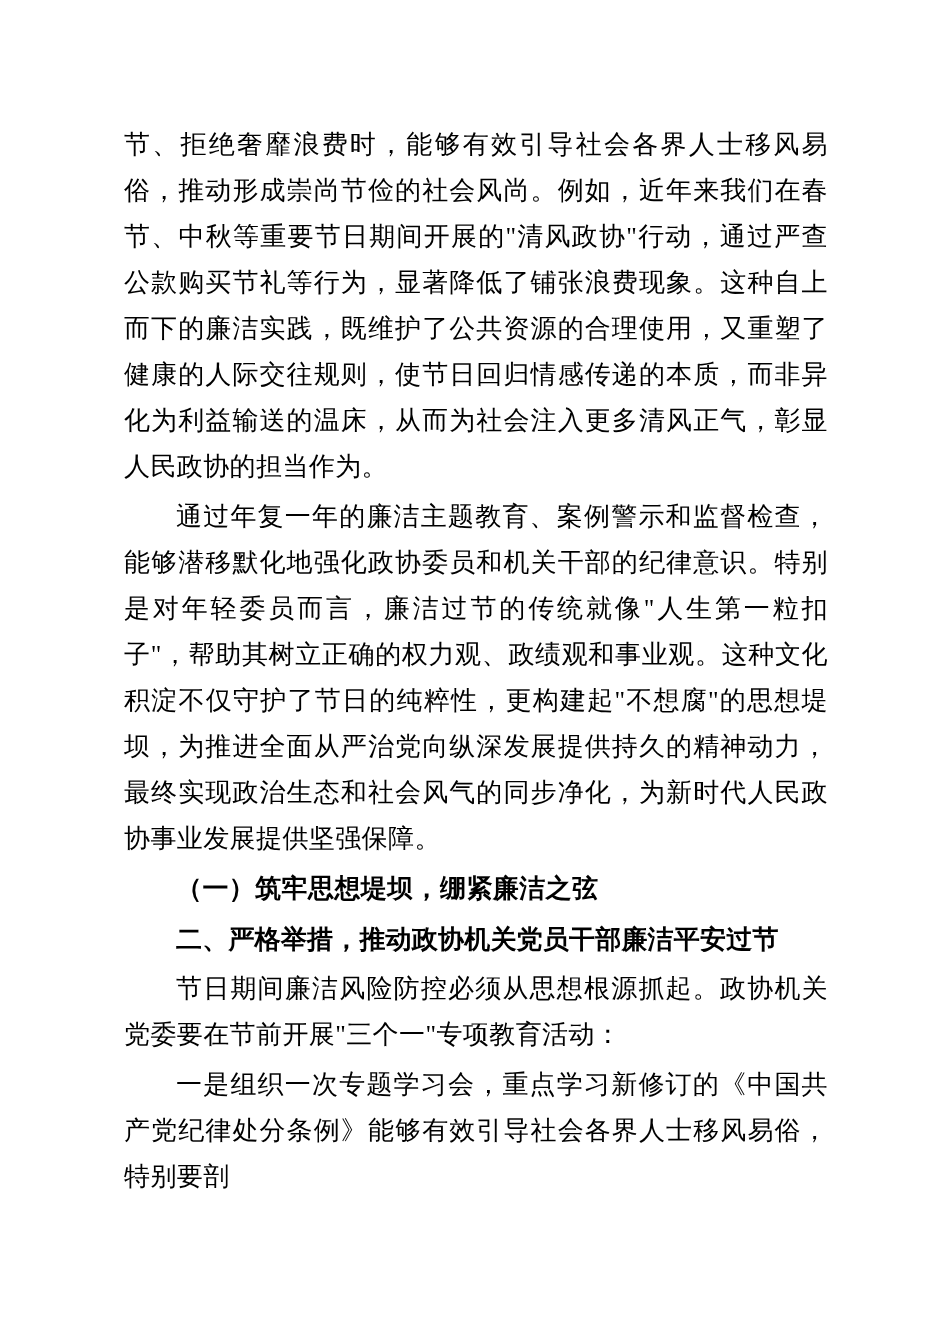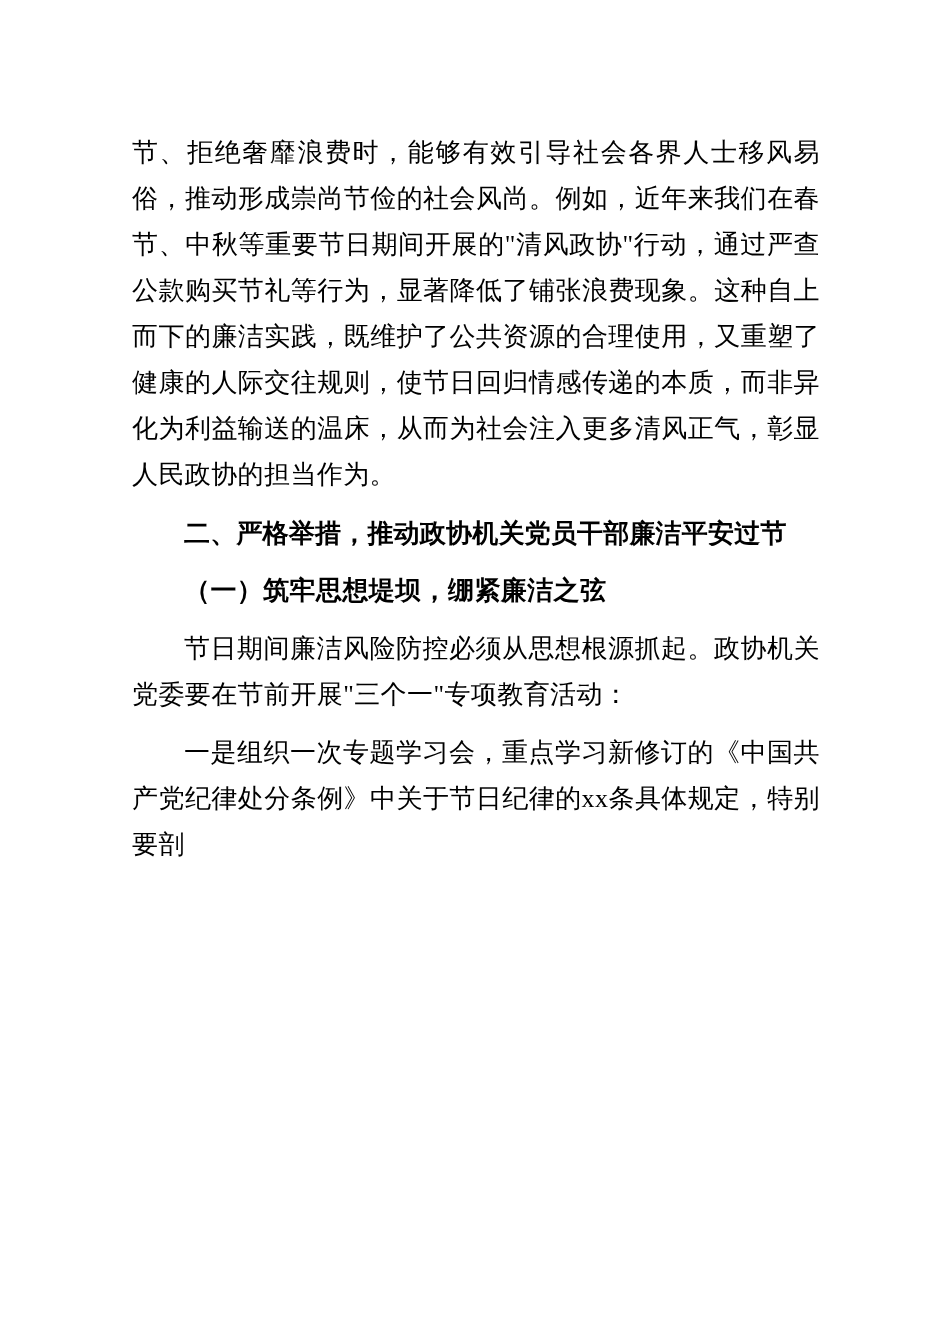--- a/index.html
+++ b/index.html
@@ -15,21 +15,21 @@
     font-family: "Liberation Serif", "DejaVu Serif", serif;
   }
   .page {
     box-sizing: border-box;
     width: 950px;
     height: 1344px;
     padding: 118px 118px 60px 120px;
     background: #ffffff;
   }
   .blk {
-    margin: 12px;
+    margin: 4px;
     font-size: 26px;
     line-height: 46px;
     text-align: justify;
     letter-spacing: 0.4px;
   }
   .indent {
     text-indent: 2em;
   }
   .h-serif {
     font-weight: bold;
@@ -40,21 +40,22 @@
     letter-spacing: 0.2px;
   }
 </style>
 </head>
 <body>
 
 <div class="page">
   <p class="blk">节、拒绝奢靡浪费时，能够有效引导社会各界人士移风易俗，推动形成崇尚节俭的社会风尚。例如，近年来我们在春节、中秋等重要节日期间开展的"清风政协"行动，通过严查公款购买节礼等行为，显著降低了铺张浪费现象。这种自上而下的廉洁实践，既维护了公共资源的合理使用，又重塑了健康的人际交往规则，使节日回归情感传递的本质，而非异化为利益输送的温床，从而为社会注入更多清风正气，彰显人民政协的担当作为。</p>
 
 
+  <p class="blk indent">通过年复一年的廉洁主题教育、案例警示和监督检查，能够潜移默化地强化政协委员和机关干部的纪律意识。特别是对年轻委员而言，廉洁过节的传统就像"人生第一粒扣子"，帮助其树立正确的权力观、政绩观和事业观。这种文化积淀不仅守护了节日的纯粹性，更构建起"不想腐"的思想堤坝，为推进全面从严治党向纵深发展提供持久的精神动力，最终实现政治生态和社会风气的同步净化，为新时代人民政协事业发展提供坚强保障。</p>
+
+  <p class="blk indent h-serif">（一）筑牢思想堤坝，绷紧廉洁之弦</p>
 
   <p class="blk indent h-sans">二、严格举措，推动政协机关党员干部廉洁平安过节</p>
 
-  <p class="blk indent h-serif">（一）筑牢思想堤坝，绷紧廉洁之弦</p>
-
   <p class="blk indent">节日期间廉洁风险防控必须从思想根源抓起。政协机关党委要在节前开展"三个一"专项教育活动：</p>
 
-  <p class="blk indent">一是组织一次专题学习会，重点学习新修订的《中国共产党纪律处分条例》中关于节日纪律的xx条具体规定，特别要剖</p>
+  <p class="blk indent">一是组织一次专题学习会，重点学习新修订的《中国共产党纪律处分条例》能够有效引导社会各界人士移风易俗，特别要剖</p>
 </div>
 
 </body></html>

